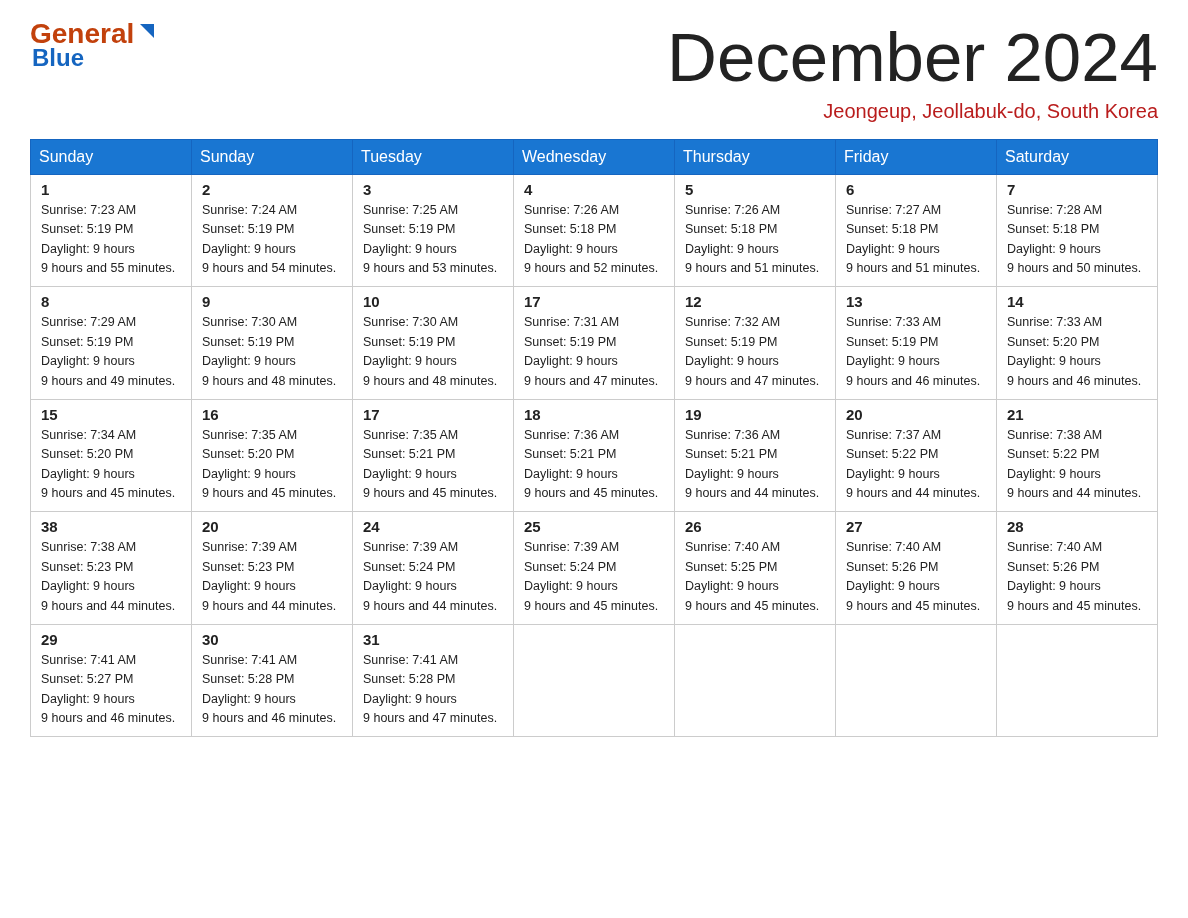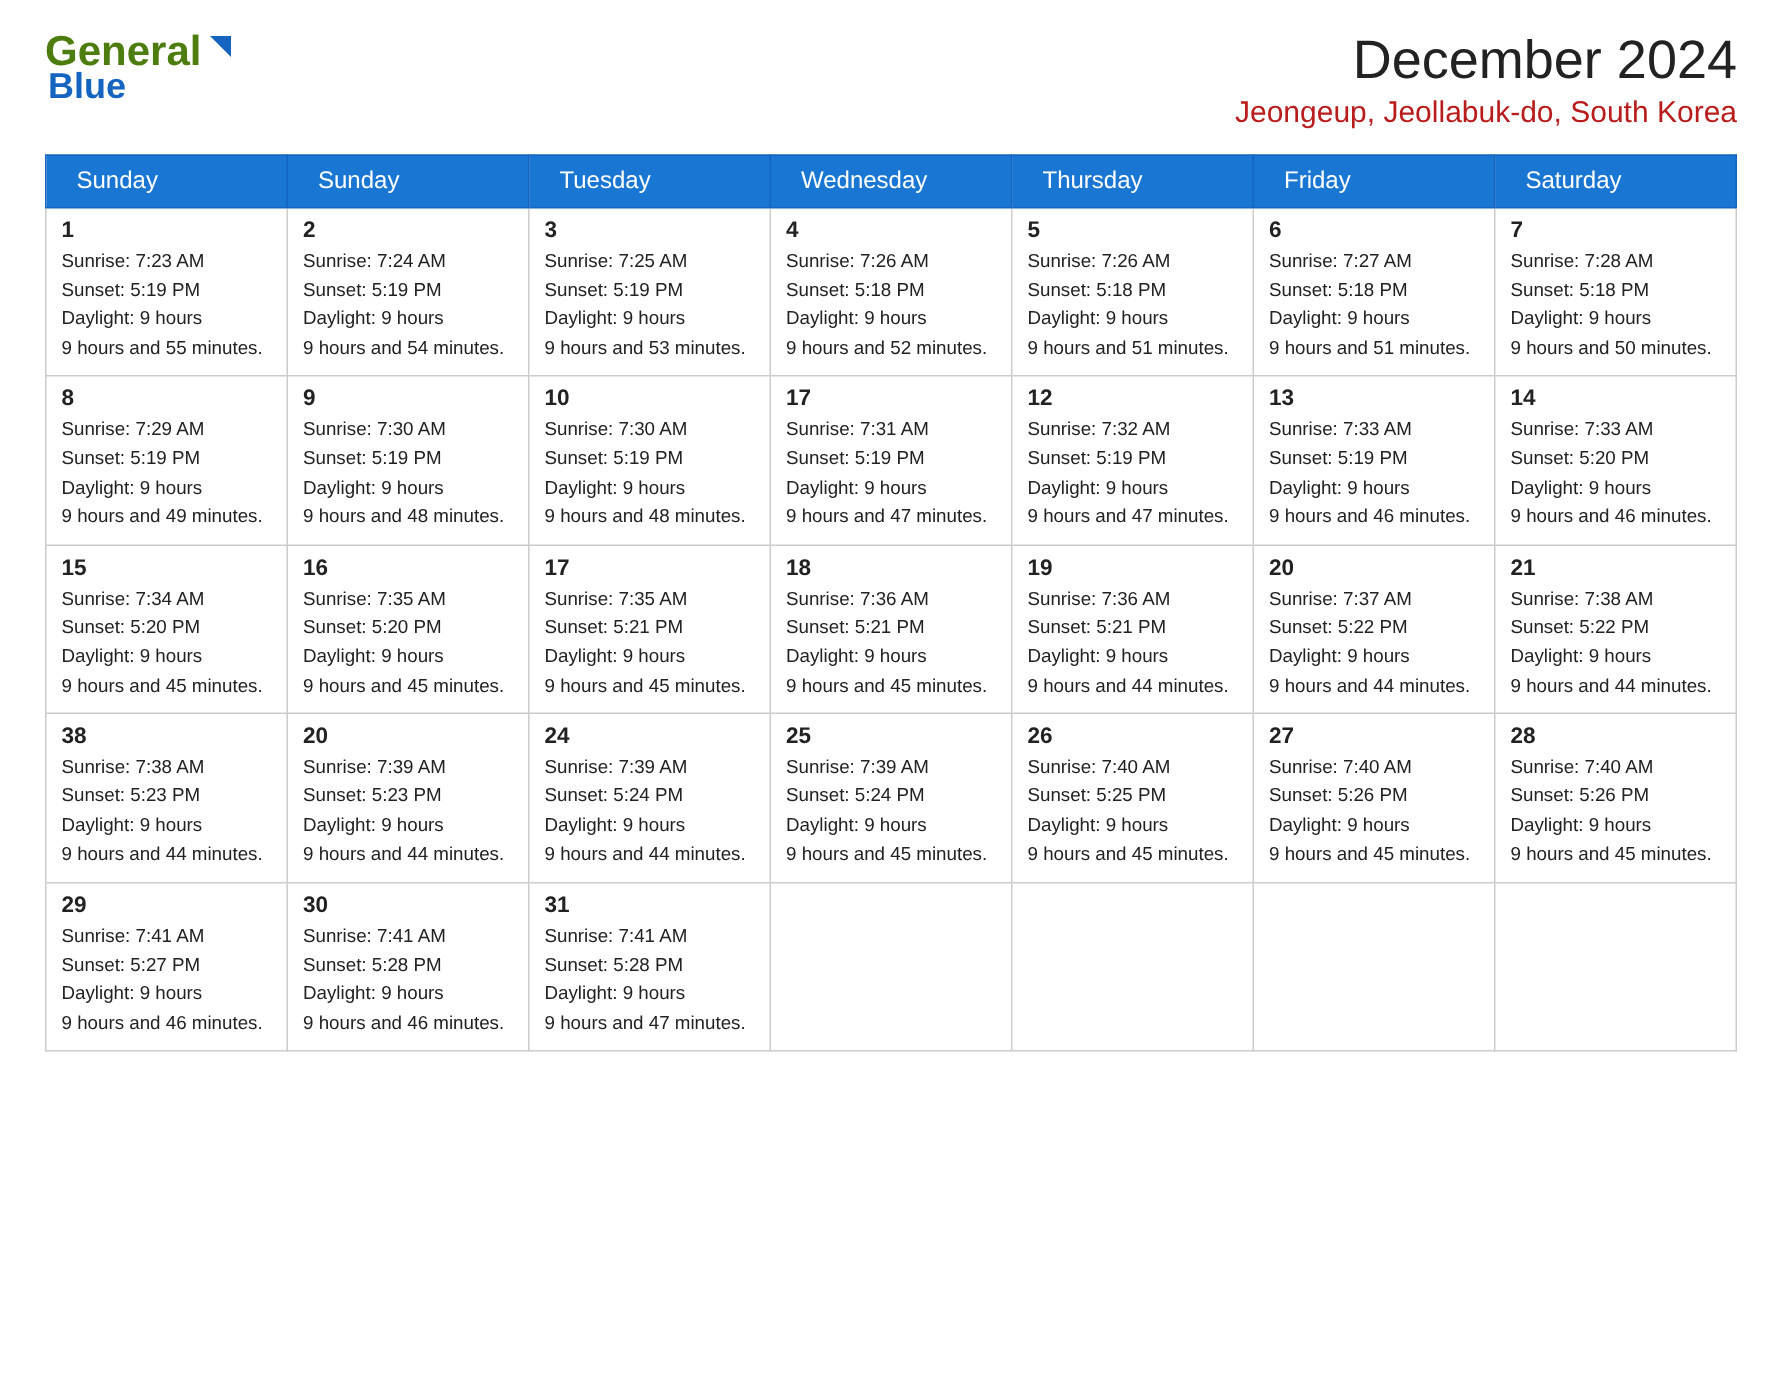--- a/index.html
+++ b/index.html
@@ -17,54 +17,54 @@
       margin-bottom: 16px;
     }
     .logo {
       display: flex;
       flex-direction: column;
       align-items: flex-start;
     }
     .logo-text {
       font-size: 28px;
       font-weight: bold;
-      color: #4d7c0f;
+      color: #c2410c;
       line-height: 1;
     }
     .logo-blue-line {
       color: #1565c0;
       font-size: 24px;
       font-weight: bold;
       margin-top: -4px;
     }
     .title-block {
       text-align: right;
     }
     .month-title {
-      font-size: 36px;
+      font-size: 69px;
       font-weight: 300;
       color: #222;
       line-height: 1.1;
     }
     .location {
       font-size: 20px;
       color: #b91c1c;
       margin-top: 4px;
     }
     table {
       width: 100%;
       border-collapse: collapse;
       table-layout: fixed;
     }
     thead tr th {
       background-color: #1976d2;
       color: #fff;
       font-size: 16px;
       font-weight: normal;
-      padding: 8px 20px;
+      padding: 8px 8px;
       text-align: left;
       border: 1px solid #1565c0;
     }
     tbody tr td {
       vertical-align: top;
       padding: 6px 10px 8px 10px;
       border: 1px solid #ccc;
       font-size: 13px;
       color: #222;
       height: 110px;

